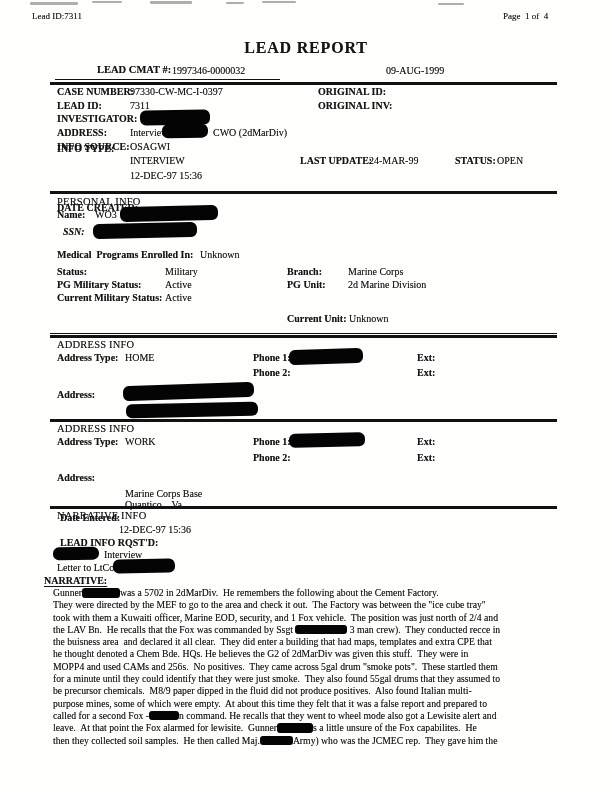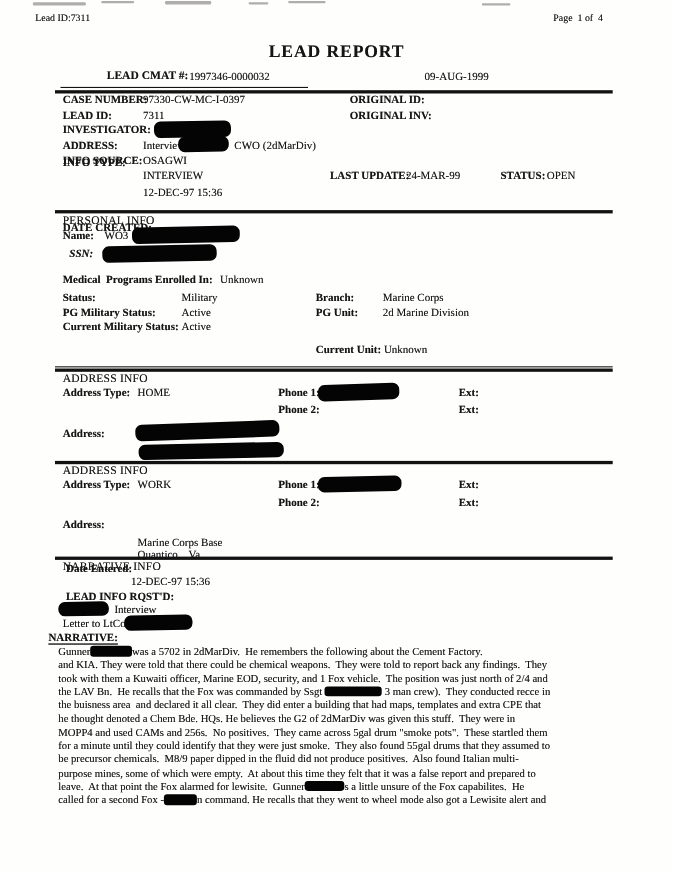--- a/index.html
+++ b/index.html
@@ -136,26 +136,27 @@
   <span class="t" style="left:119px;top:524px;">12-DEC-97 15:36</span>
   <span class="t b" style="left:60px;top:537px;">LEAD INFO RQST'D:</span>
   <div class="redact" style="left:53px;top:547px;width:46px;height:13px;transform:rotate(-1deg);"></div>
   <span class="t" style="left:104px;top:549px;">Interview</span>
   <span class="t" style="left:57px;top:562px;">Letter to LtCol</span>
   <div class="redact" style="left:113px;top:559px;width:62px;height:14px;transform:rotate(-1deg);"></div>
   <span class="t b ul" style="left:44px;top:575px;">NARRATIVE:</span>
 
   <div class="narr" id="narrative-lines">
       <div class="nline"><span>Gunner</span><span class="nredact" style="width: 38px;"></span><span>was a 5702 in 2dMarDiv.  He remembers the following about the Cement Factory.</span></div>
-      <div class="nline"><span>and KIA. They were told that there could be chemical weapons.  They were told to report back any findings.  They</span></div>
+      <div class="nline"><span>They were directed by the MEF to go to the area and check it out.  The Factory was between the "ice cube tray"</span></div>
       <div class="nline"><span>took with them a Kuwaiti officer, Marine EOD, security, and 1 Fox vehicle.  The position was just north of 2/4 and</span></div>
       <div class="nline"><span>the LAV Bn.  He recalls that the Fox was commanded by Ssgt </span><span class="nredact" style="width: 52px;"></span><span> 3 man crew).  They conducted recce in</span></div>
       <div class="nline"><span>the buisness area  and declared it all clear.  They did enter a building that had maps, templates and extra CPE that</span></div>
       <div class="nline"><span>he thought denoted a Chem Bde. HQs. He believes the G2 of 2dMarDiv was given this stuff.  They were in</span></div>
       <div class="nline"><span>MOPP4 and used CAMs and 256s.  No positives.  They came across 5gal drum "smoke pots".  These startled them</span></div>
       <div class="nline"><span>for a minute until they could identify that they were just smoke.  They also found 55gal drums that they assumed to</span></div>
       <div class="nline"><span>be precursor chemicals.  M8/9 paper dipped in the fluid did not produce positives.  Also found Italian multi-</span></div>
       <div class="nline"><span>purpose mines, some of which were empty.  At about this time they felt that it was a false report and prepared to</span></div>
+      <div class="nline"><span>called for a second Fox -</span><span class="nredact" style="width: 30px;"></span><span>n command. He recalls that they went to wheel mode also got a Lewisite alert and</span></div>
       <div class="nline"><span>leave.  At that point the Fox alarmed for lewisite.  Gunner</span><span class="nredact" style="width: 36px;"></span><span>s a little unsure of the Fox capabilites.  He</span></div>
-      <div class="nline"><span>called for a second Fox -</span><span class="nredact" style="width: 30px;"></span><span>n command. He recalls that they went to wheel mode also got a Lewisite alert and</span></div>
+      <div class="nline"><span>then they collected soil samples.  He then called Maj.</span><span class="nredact" style="width: 33px;"></span><span>Army) who was the JCMEC rep.  They gave him the</span></div>
     </div>
 
 </div>
 
 </body></html>

